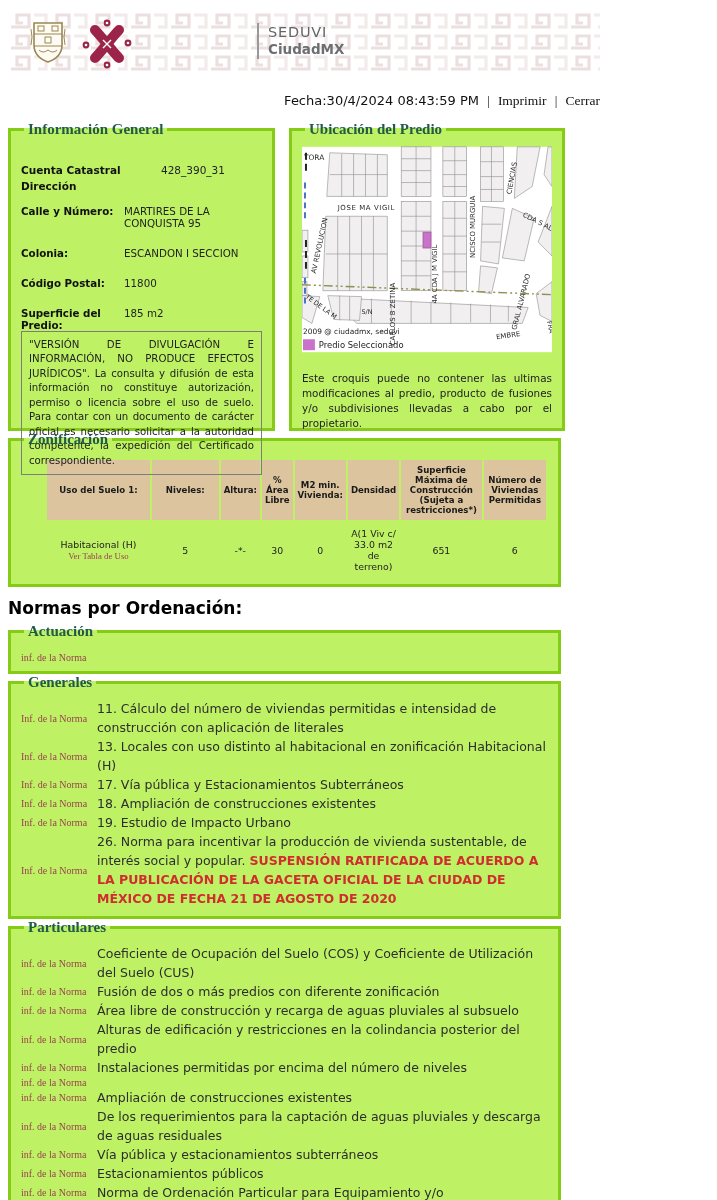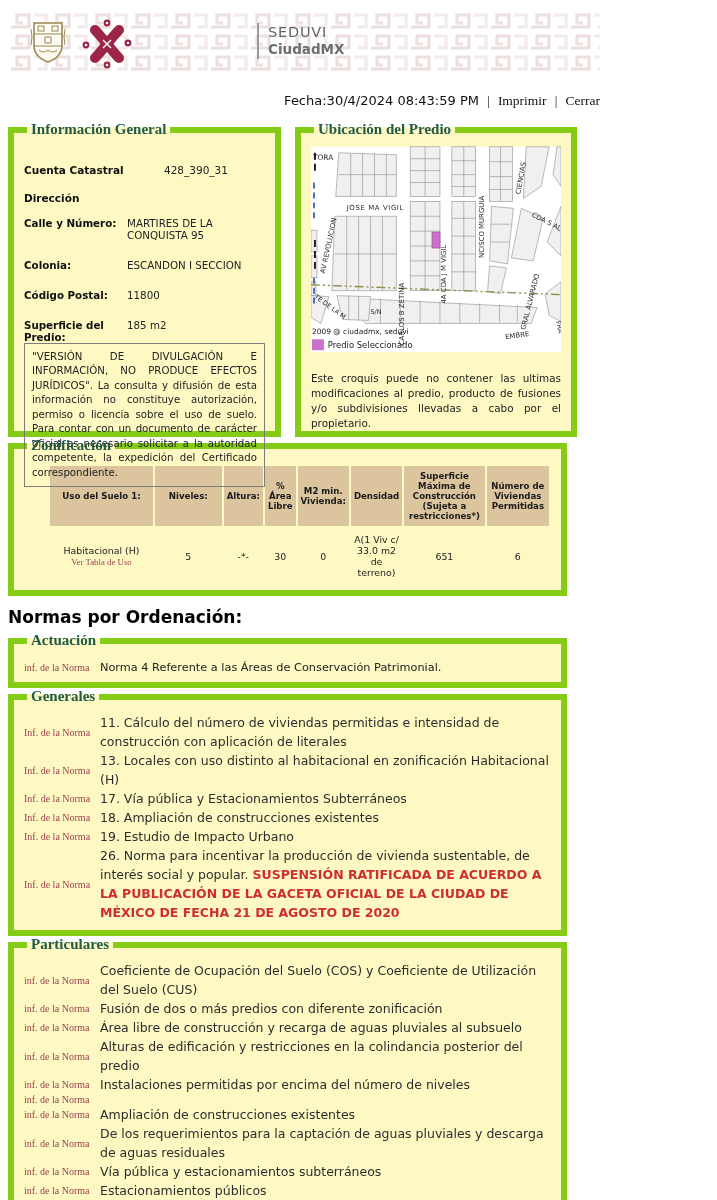--- a/index.html
+++ b/index.html
@@ -21,33 +21,33 @@
   .seduvi-text { position:absolute; left:260px; top:14px; color:#636569; }
   .seduvi-line1 { font-size:14.5px; font-weight:normal; letter-spacing:0.8px; }
   .seduvi-line2 { font-size:13.5px; font-weight:bold; margin-top:1px; color:#6b6e72; }
 
   
   .dateline { width:592px; margin-top:21px; text-align:right; font-size:13px; color:#111; }
   .dateline .sep { font-family:"Liberation Serif", serif; margin:0 4px; }
   .dateline a { font-family:"Liberation Serif", serif; font-size:13.5px; color:#111; text-decoration:none; cursor:pointer; }
 
   
-  fieldset.fs { border:6px solid #84cc16; margin:0; padding:8px 10px; background:#fef9c3; }
+  fieldset.fs { border:3px solid #84cc16; margin:0; padding:8px 10px; background:#bef264; }
   fieldset.fs legend {
     font-family:"Liberation Serif", serif; font-weight:bold; font-size:15px;
     color:#215a4a; padding:0 4px; margin-left:3px;
   }
   .toprow { display:flex; gap:14px; margin-top:12px; align-items:stretch; }
   .fs-ig { width:241px; height:288px; }
   .fs-ig .inner { display:flex; flex-direction:column; height:100%; }
   .fs-ub { width:250px; height:288px; }
 
   
   .ig-row1 { display:grid; grid-template-columns:140px auto; margin-top:18px; font-size:10.5px; }
-  .ig-dir  { margin-top:16px; font-size:10.5px; font-weight:bold; color:#111; }
+  .ig-dir  { margin-top:4px; font-size:10.5px; font-weight:bold; color:#111; }
   .ig-rows { margin-top:13px; display:grid; grid-template-columns:103px 1fr; row-gap:18px; font-size:10.3px; }
   .lbl { font-weight:bold; color:#111; }
   .val { color:#222; }
   .disclaimer {
     margin-top:auto; margin-bottom:2px; border:1px solid #7d7d7d; padding:6px 7px;
     font-size:10.2px; line-height:1.42; text-align:justify; color:#222;
   }
 
   
   .map-note { margin-top:14px; font-size:10.4px; line-height:1.45; text-align:justify; color:#222; }
@@ -270,21 +270,20 @@
     </tbody>
       </table>
   </fieldset>
 
   <h2 class="normas-title">Normas por Ordenación:</h2>
 
   <fieldset class="fs fs-act">
     <legend>Actuación</legend>
     <div class="act-row">
       <a class="norm-link">inf. de la Norma</a>
-      <div class="act-text">Norma 4 Referente a las Áreas de Conservación Patrimonial.</div>
     </div>
   </fieldset>
 
   <fieldset class="fs fs-norm">
     <legend>Generales</legend>
     <div class="norm-row">
       <a class="norm-link">Inf. de la Norma</a>
       <div class="norm-text">11. Cálculo del número de viviendas permitidas e intensidad de construcción con aplicación de literales</div>
     </div>
     <div class="norm-row">

